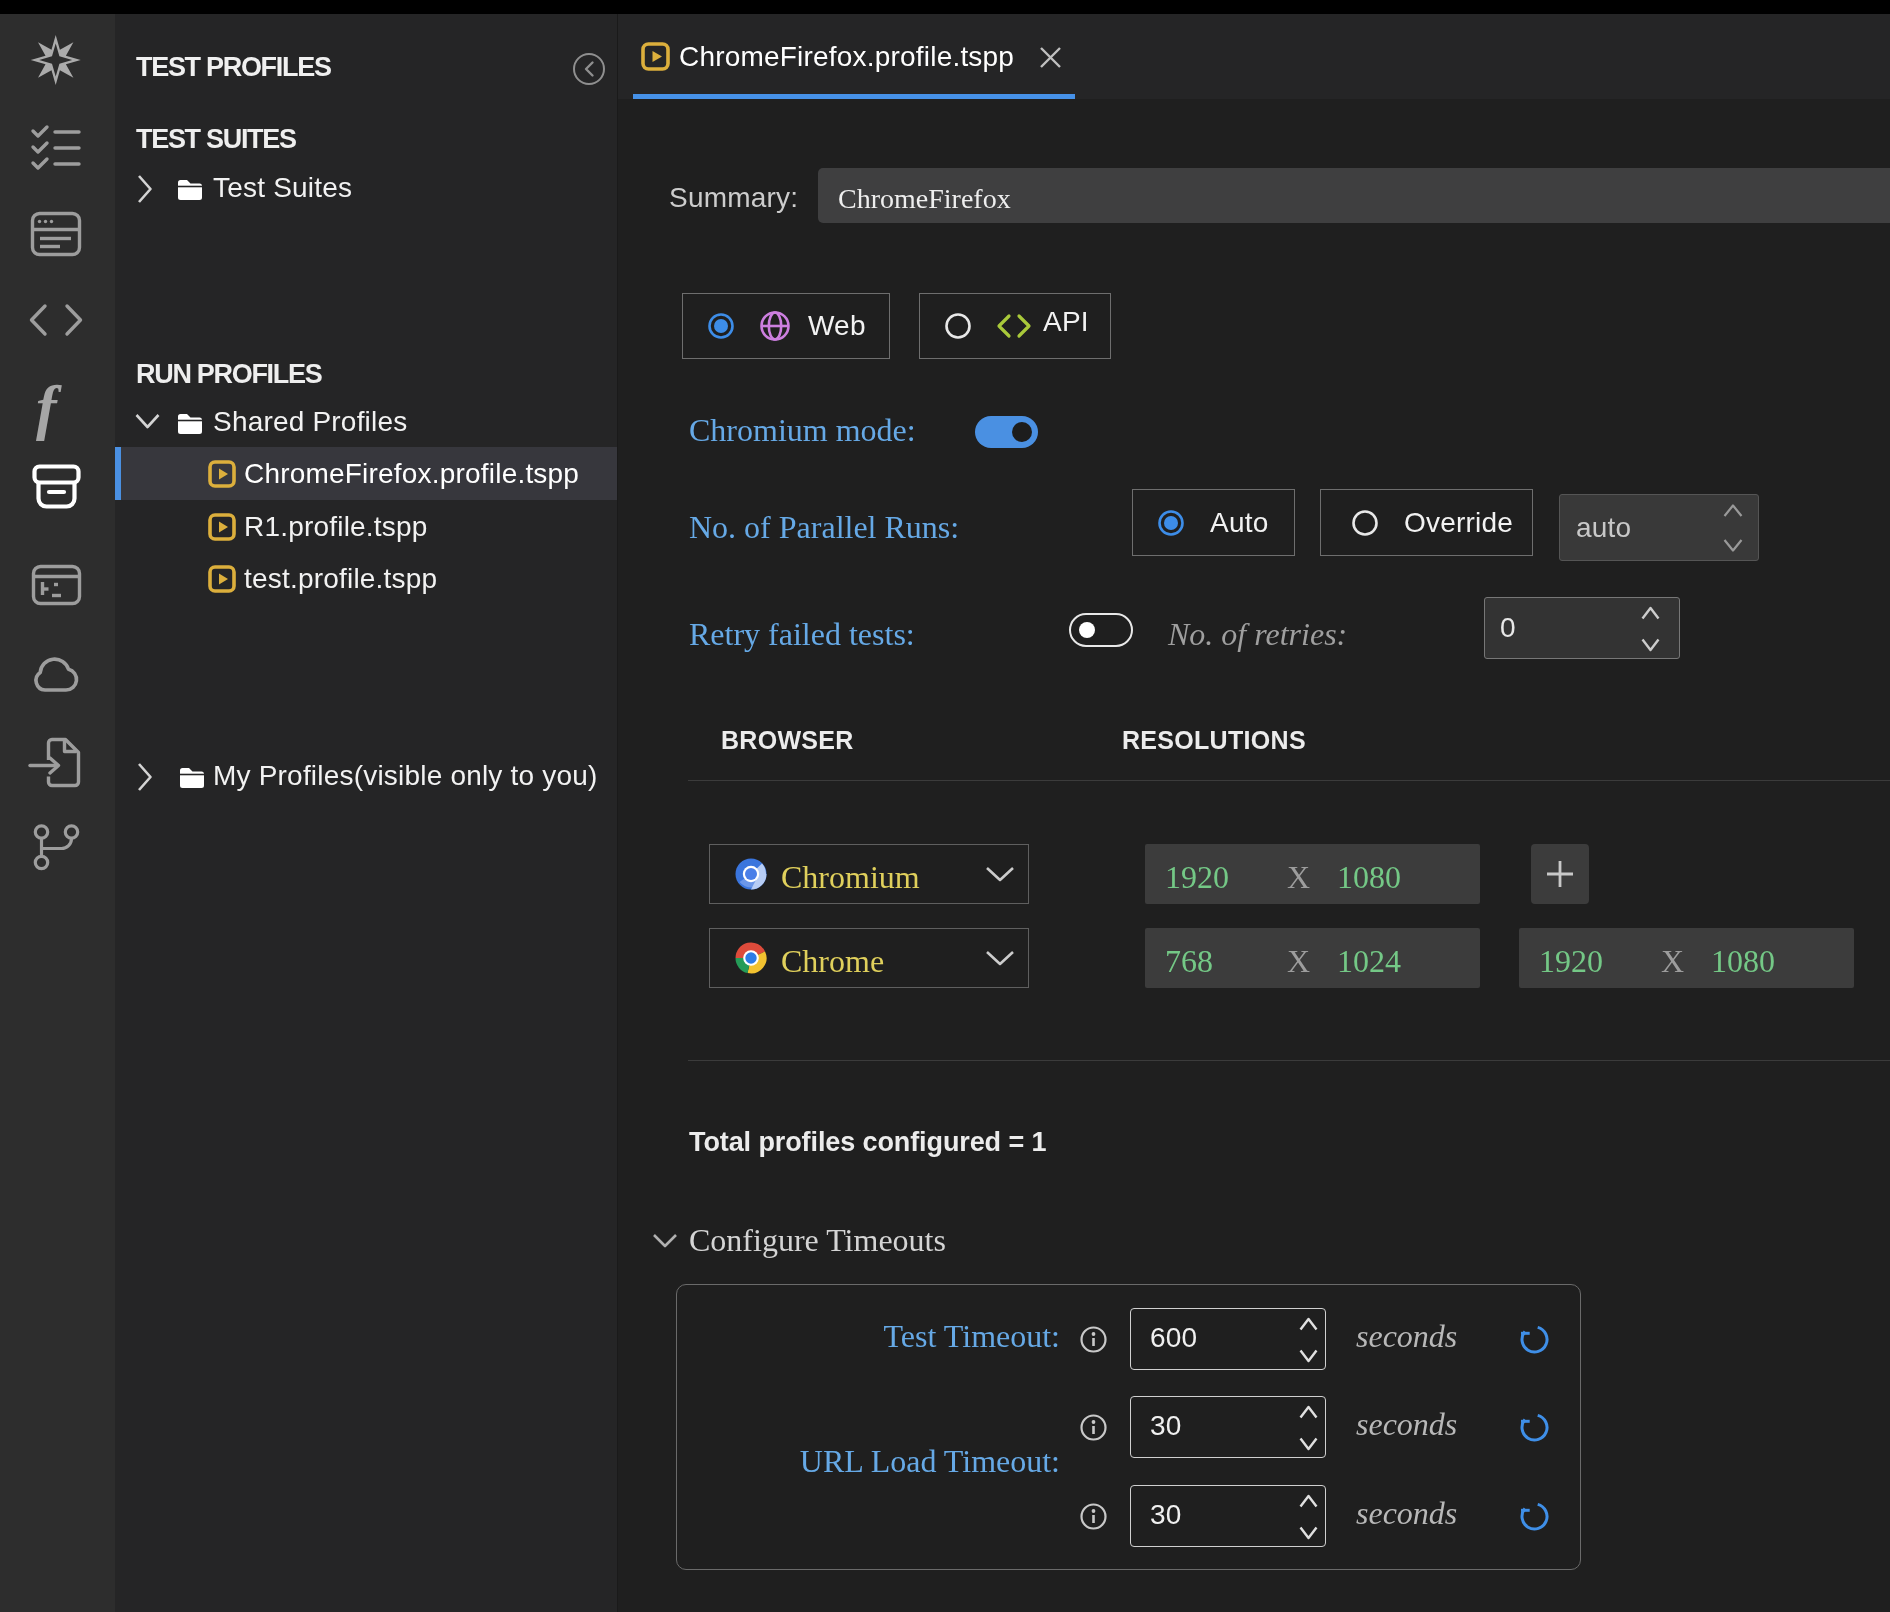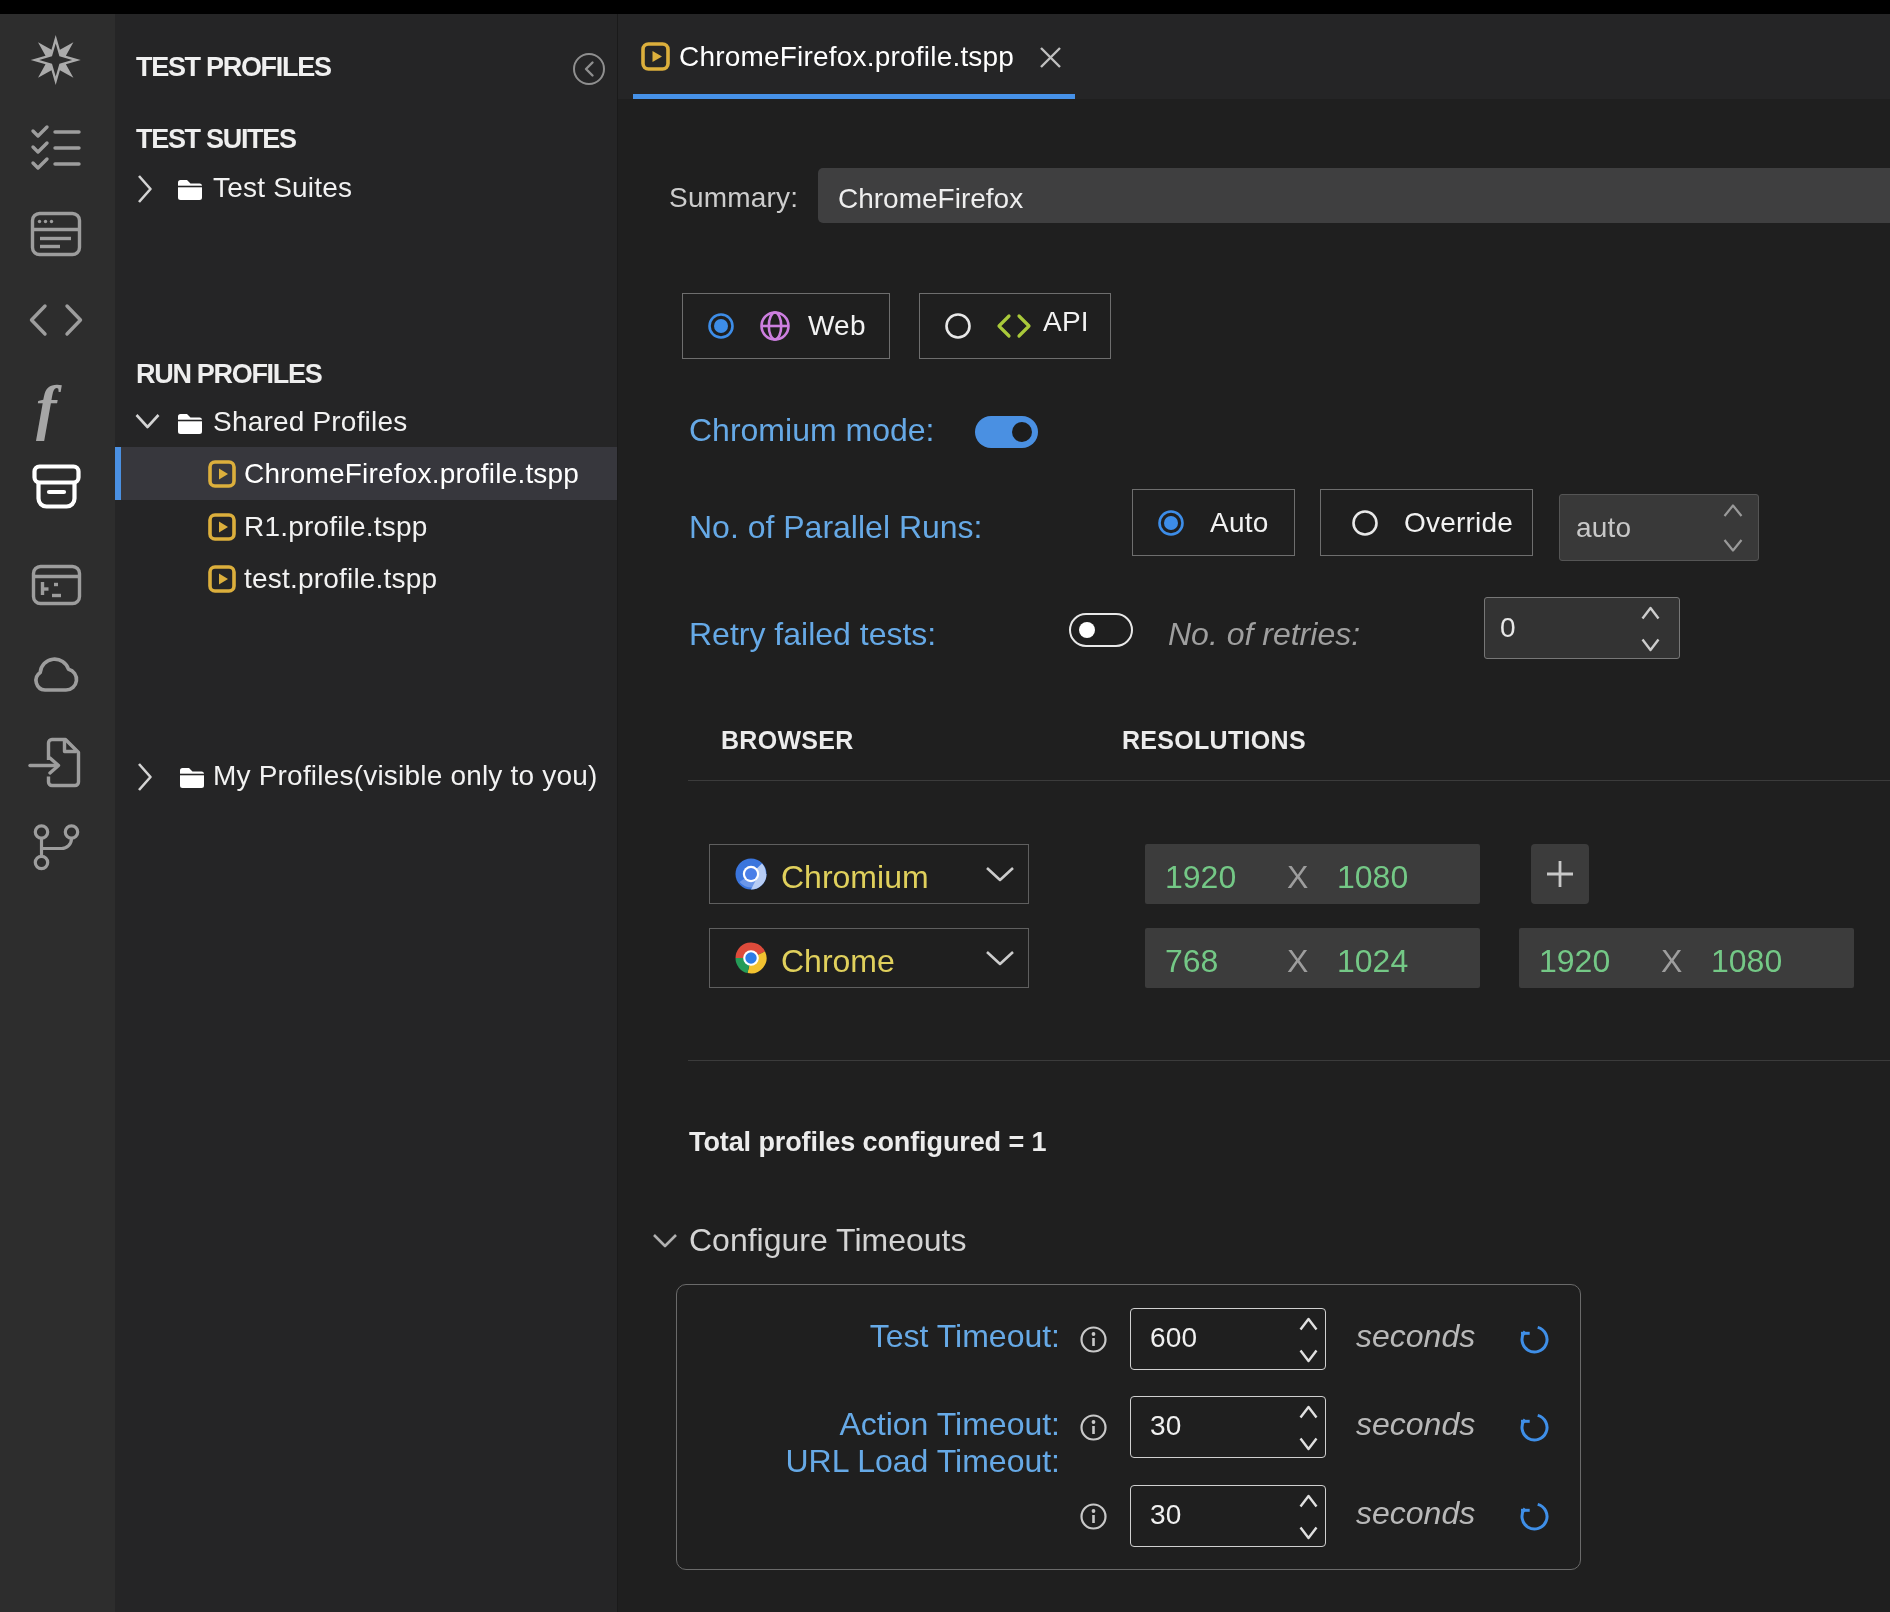--- a/index.html
+++ b/index.html
@@ -1,20 +1,20 @@
 <!DOCTYPE html>
 <html><head>
 <meta charset="utf-8">
 <style>
   * { margin:0; padding:0; box-sizing:border-box; }
   html,body { width:1890px; height:1612px; background:#1f1f1f; overflow:hidden; }
   body { font-family:"Liberation Sans", sans-serif; }
   .abs { position:absolute; }
   #root { position:absolute; top:0; left:0; width:1890px; height:1612px; background:#1f1f1f; }
-  .ml { position:absolute; height:44px; display:flex; align-items:center; font-family:Liberation Sans, sans-serif; font-size:32px; white-space:pre; }
+  .ml { position:absolute; height:44px; display:flex; align-items:center; font-family:Liberation Serif, serif; font-size:32px; white-space:pre; }
   .sl { position:absolute; height:44px; display:flex; align-items:center; font-size:28px; letter-spacing:0.2px; white-space:pre; }
   .hd { position:absolute; height:44px; display:flex; align-items:center; font-size:27px; font-weight:bold; letter-spacing:-1.3px; white-space:pre; }
 </style>
 </head>
 <body>
 <div id="root">
 
   <div class="abs" style="left:0;top:0;width:1890px;height:14px;background:#000;"></div>
 
   <div class="abs" style="left:0;top:14px;width:115px;height:1598px;background:#2d2d2d;"></div>
@@ -284,21 +284,20 @@
   <svg class="abs" style="left:1299px;top:1316px;" width="19" height="48" viewBox="0 0 19 48" fill="none">
     <path d="M1.5 13.5 L9.5 3 L17.5 13.5" stroke="#e0e0e0" stroke-width="2.4" stroke-linejoin="round"></path>
     <path d="M1.5 34.5 L9.5 45 L17.5 34.5" stroke="#e0e0e0" stroke-width="2.4" stroke-linejoin="round"></path>
   </svg>
   <div class="ml" style="left:1356px;top:1314px;font-style:italic;color:#b8b8b8;">seconds</div>
   <svg class="abs" style="left:1519px;top:1324px;" width="31" height="31" viewBox="0 0 31 31" fill="none">
     <path d="M18.7 3.4 A12.5 12.5 0 1 1 5.9 7.5" stroke="#3f8fe8" stroke-width="3"></path>
     <path d="M2 9.3 h8.7" stroke="#3f8fe8" stroke-width="3"></path>
   </svg>
 
-  <div class="ml" style="left:776px;top:1402px;width:284px;color:#66a9e6;justify-content:flex-end;">Action Timeout:</div>
   <svg class="abs" style="left:1080px;top:1414px;" width="27" height="27" viewBox="0 0 27 27" fill="none">
     <circle cx="13.5" cy="13.5" r="12" stroke="#c8c8c8" stroke-width="2.2"></circle>
     <circle cx="13.5" cy="8" r="1.9" fill="#c8c8c8"></circle>
     <path d="M13.5 12 v8" stroke="#c8c8c8" stroke-width="2.6"></path>
   </svg>
   <div class="abs" style="left:1130px;top:1396px;width:196px;height:62px;border:1.5px solid #d0d0d0;border-radius:4px;"></div>
   <div class="sl" style="left:1150px;top:1404px;color:#f0f0f0;">30</div>
   <svg class="abs" style="left:1299px;top:1404px;" width="19" height="48" viewBox="0 0 19 48" fill="none">
     <path d="M1.5 13.5 L9.5 3 L17.5 13.5" stroke="#e0e0e0" stroke-width="2.4" stroke-linejoin="round"></path>
     <path d="M1.5 34.5 L9.5 45 L17.5 34.5" stroke="#e0e0e0" stroke-width="2.4" stroke-linejoin="round"></path>

